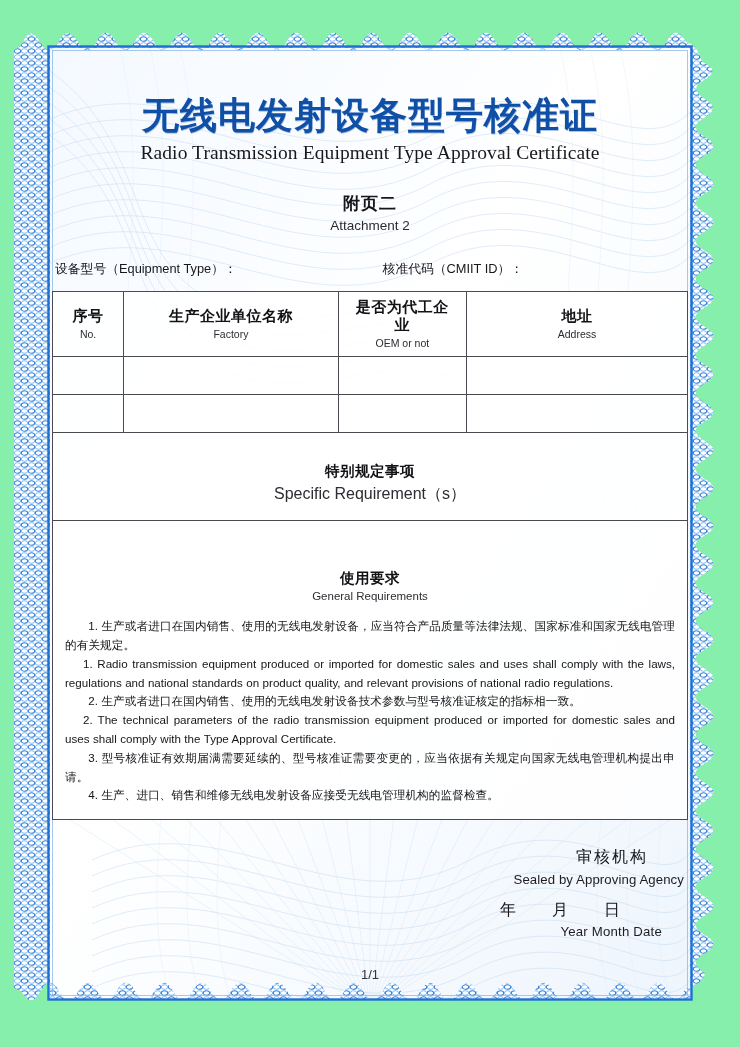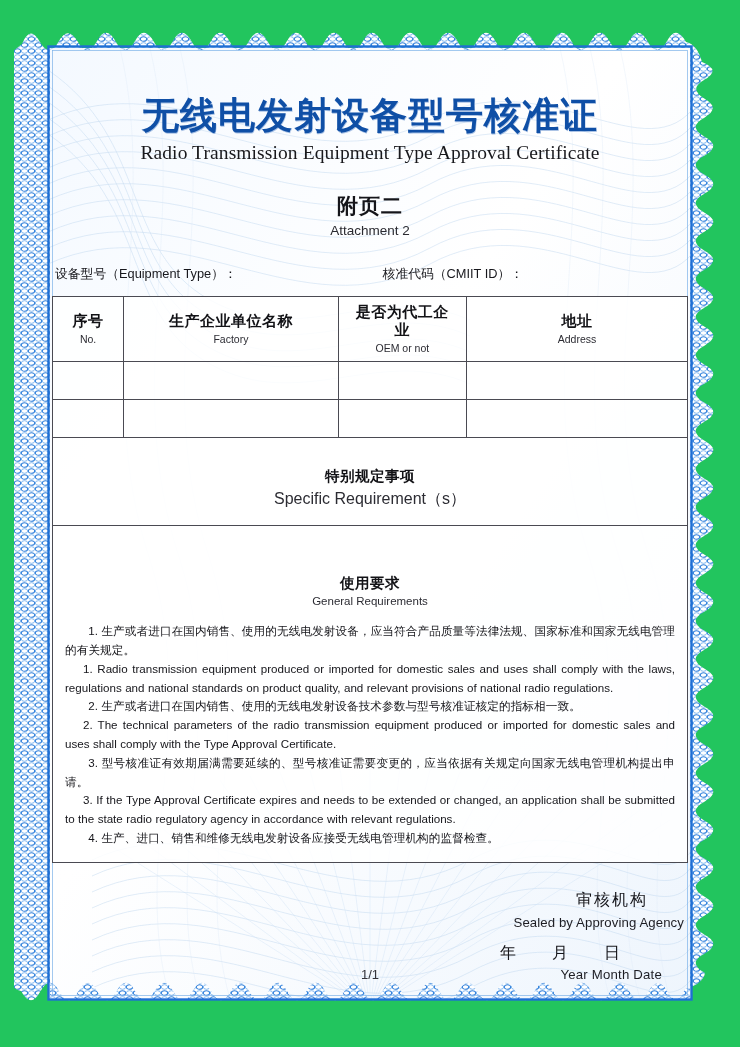--- a/index.html
+++ b/index.html
@@ -15,21 +15,21 @@
     background: #ffffff;
     position: relative;
   }
 
   
   #page {
     position: absolute;
     inset: 0;
     width: 740px;
     height: 1047px;
-    background: #22c55e;
+    background: #86efac;
     overflow: hidden;
   }
 
   .bg-svg {
     position: absolute;
     inset: 0;
     width: 740px;
     height: 1047px;
     pointer-events: none;
   }
@@ -70,21 +70,21 @@
     font-family: "Liberation Serif", "DejaVu Serif", serif;
     font-size: 19.5px;
     color: #18181c;
     margin-top: 6px;
     letter-spacing: 0.1px;
   }
 
   .attach-cn {
     text-align: center;
     font-weight: bold;
-    font-size: 21px;
+    font-size: 17px;
     color: #15151a;
     margin-top: 28px;
     letter-spacing: 1px;
   }
 
   .attach-en {
     text-align: center;
     font-size: 13.5px;
     color: #2a2a30;
     margin-top: 3px;
@@ -455,21 +455,20 @@
     <div class="gen-box">
       <div class="gen-head-cn">使用要求</div>
       <div class="gen-head-en">General Requirements</div>
 
       <div class="gen-body">
         <p class="p-cn">1. 生产或者进口在国内销售、使用的无线电发射设备，应当符合产品质量等法律法规、国家标准和国家无线电管理的有关规定。</p>
         <p class="p-en">1. Radio transmission equipment produced or imported for domestic sales and uses shall comply with the laws, regulations and national standards on product quality, and relevant provisions of national radio regulations.</p>
         <p class="p-cn">2. 生产或者进口在国内销售、使用的无线电发射设备技术参数与型号核准证核定的指标相一致。</p>
         <p class="p-en">2. The technical parameters of the radio transmission equipment produced or imported for domestic sales and uses shall comply with the Type Approval Certificate.</p>
         <p class="p-cn">3. 型号核准证有效期届满需要延续的、型号核准证需要变更的，应当依据有关规定向国家无线电管理机构提出申请。</p>
-        <p class="p-en">3. If the Type Approval Certificate expires and needs to be extended or changed, an application shall be submitted to the state radio regulatory agency in accordance with relevant regulations.</p>
         <p class="p-cn">4. 生产、进口、销售和维修无线电发射设备应接受无线电管理机构的监督检查。</p>
       </div>
     </div>
 
     <div class="seal">
       <div class="seal-cn">审核机构</div>
       <div class="seal-en">Sealed by Approving Agency</div>
       <div class="date-cn">年　月　日</div>
       <div class="date-en">Year  Month  Date</div>
     </div>

